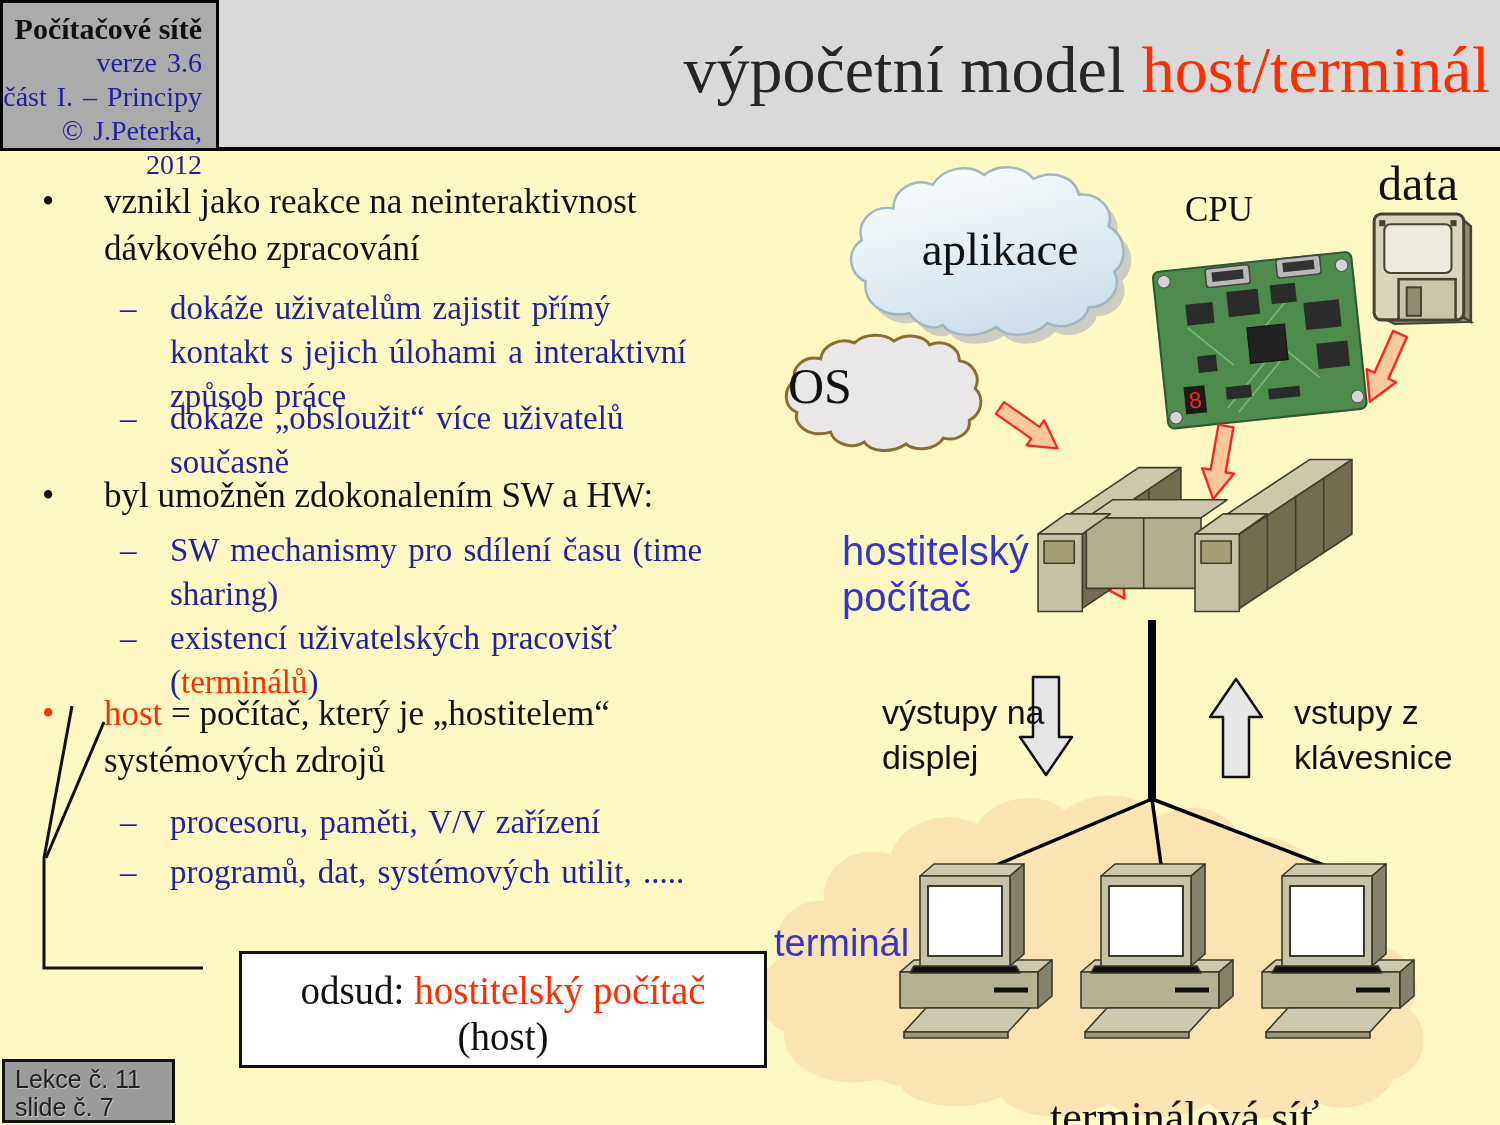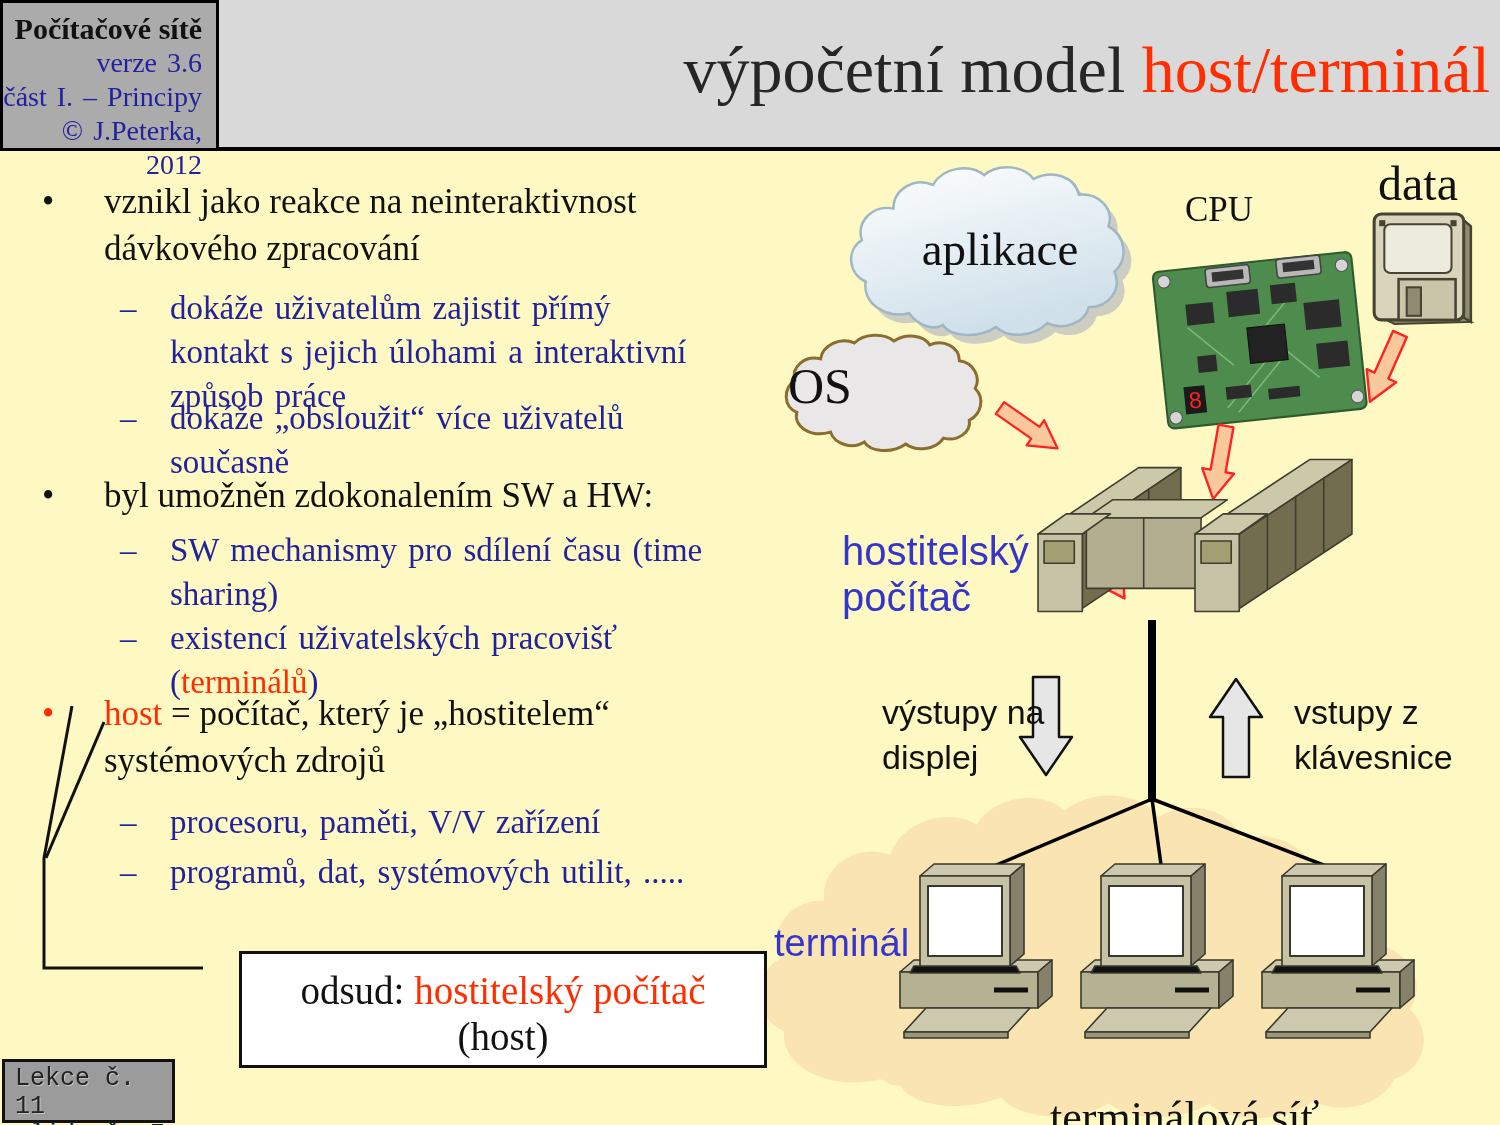--- a/index.html
+++ b/index.html
@@ -31,21 +31,21 @@
   .red-t{color:#ff2d00;}
   
   .callout{
     position:absolute;left:203px;top:951px;width:528px;height:117px;
     border:3px solid #111;box-sizing:border-box;background:#fff;text-align:center;
     font-size:39px;color:#111;padding-top:14px;line-height:46px;margin-left:36px;
   }
   .footer-box{
     position:absolute;left:2px;top:1059px;width:173px;height:64px;background:#9b9b9b;
     border:3px solid #111;box-sizing:border-box;
-    font-family:Liberation Mono, monospace;font-size:25px;line-height:28px;
+    font-family:Liberation Sans, sans-serif;font-size:25px;line-height:28px;
     color:#222;padding:3px 0 0 10px;text-shadow:1px 1px 0 #c4c4c4;
   }
   
   .sans{font-family:"Liberation Sans",sans-serif;}
   .lab-blue{position:absolute;color:#3535cd;font-size:40px;line-height:46px;}
   .lab-black{position:absolute;color:#111;font-size:34px;line-height:45px;margin-left:20px;}
   .cloud-word{position:absolute;color:#111;}
   svg{position:absolute;overflow:visible;}
   .nofill{fill:none;}
 </style>

